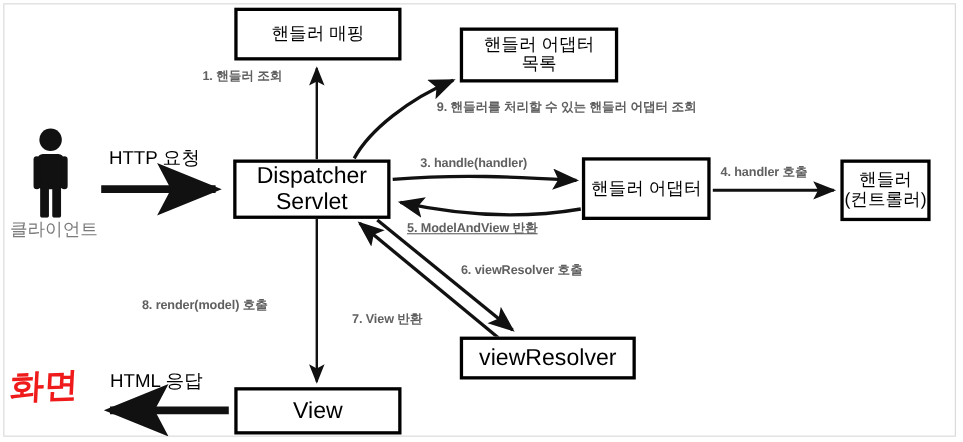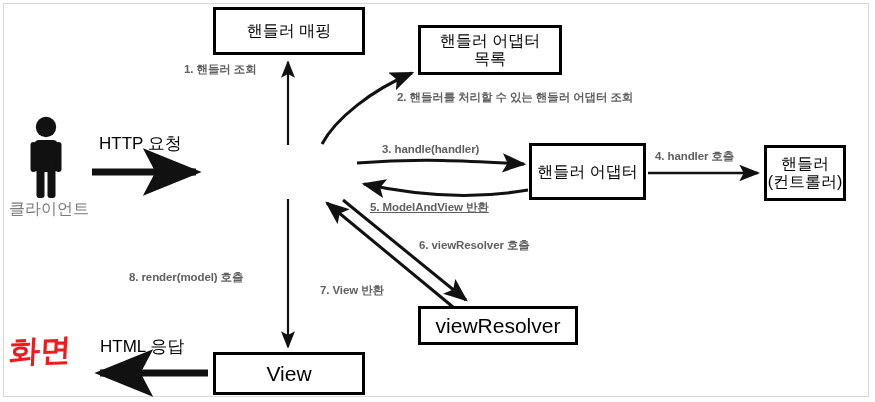--- a/index.html
+++ b/index.html
@@ -158,20 +158,24 @@
 
   <div class="node node-ko" style="left:213px; top:7px; width:152px; height:48px;">
     <span class="txt">핸들러 매핑</span>
   </div>
 
   <div class="node node-ko" style="left:418px; top:25px; width:144px; height:50px;">
     <span class="txt">핸들러 어댑터
 목록</span>
   </div>
 
+  <div class="node node-en" style="left:212px; top:145px; width:143px; height:54px;">
+    <span class="txt">Dispatcher
+Servlet</span>
+  </div>
 
   <div class="node node-ko" style="left:529px; top:143px; width:117px; height:57px;">
     <span class="txt">핸들러 어댑터</span>
   </div>
 
   <div class="node node-ko" style="left:764px; top:145px; width:82px; height:56px;">
     <span class="txt">핸들러
 (컨트롤러)</span>
   </div>
 
@@ -182,21 +186,21 @@
   <div class="node node-en" style="left:213px; top:352px; width:152px; height:43px;">
     <span class="txt">View</span>
   </div>
 
   <div class="flow-label" style="left:99px; top:132px;">HTTP 요청</div>
 
   <div class="flow-label" style="left:100px; top:335px;">HTML 응답</div>
 
   <div class="step-label" style="left:184px; top:62px;">1. 핸들러 조회</div>
 
-  <div class="step-label" style="left:397px; top:90px;">2. 핸들러를 처리할 수 있는 핸들러 어댑터 조회</div>
+  <div class="step-label" style="left:397px; top:90px;">9. 핸들러를 처리할 수 있는 핸들러 어댑터 조회</div>
 
   <div class="step-label" style="left:382px; top:143px;">3. handle(handler)</div>
 
   <div class="step-label" style="left:655px; top:149px;">4. handler 호출</div>
 
   <div class="step-label" style="left:370px; top:200px;text-decoration:underline;">5. ModelAndView 반환</div>
 
   <div class="step-label" style="left:419px; top:238px;">6. viewResolver 호출</div>
 
   <div class="step-label" style="left:320px; top:283px;text-align:center;">7. View 반환</div>

